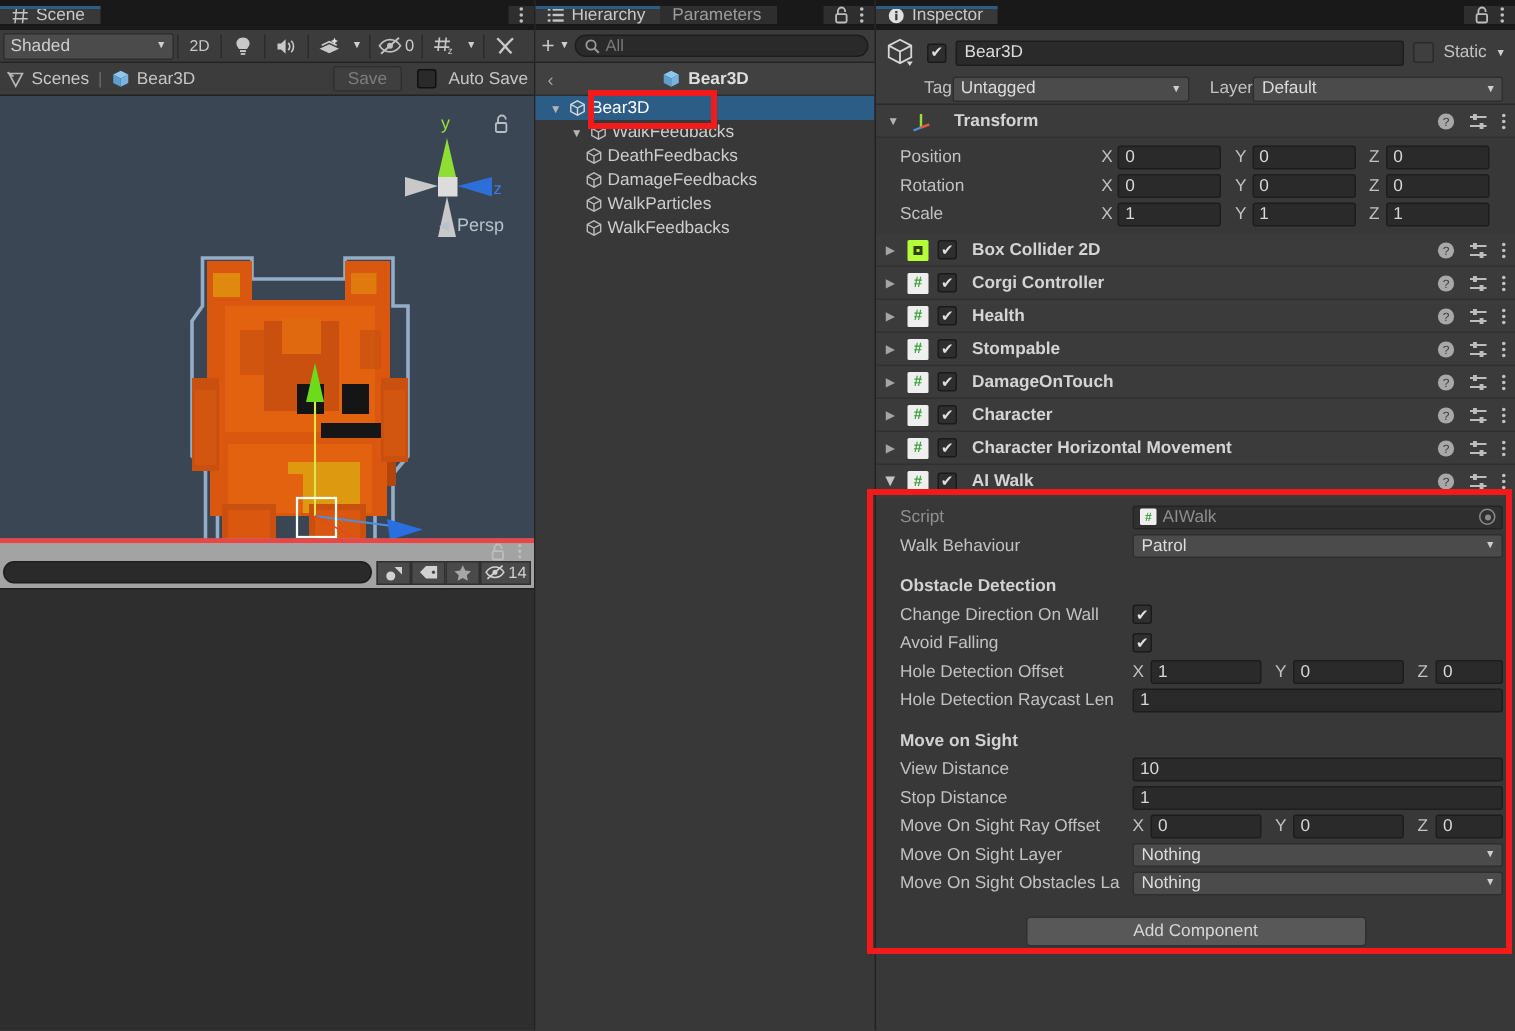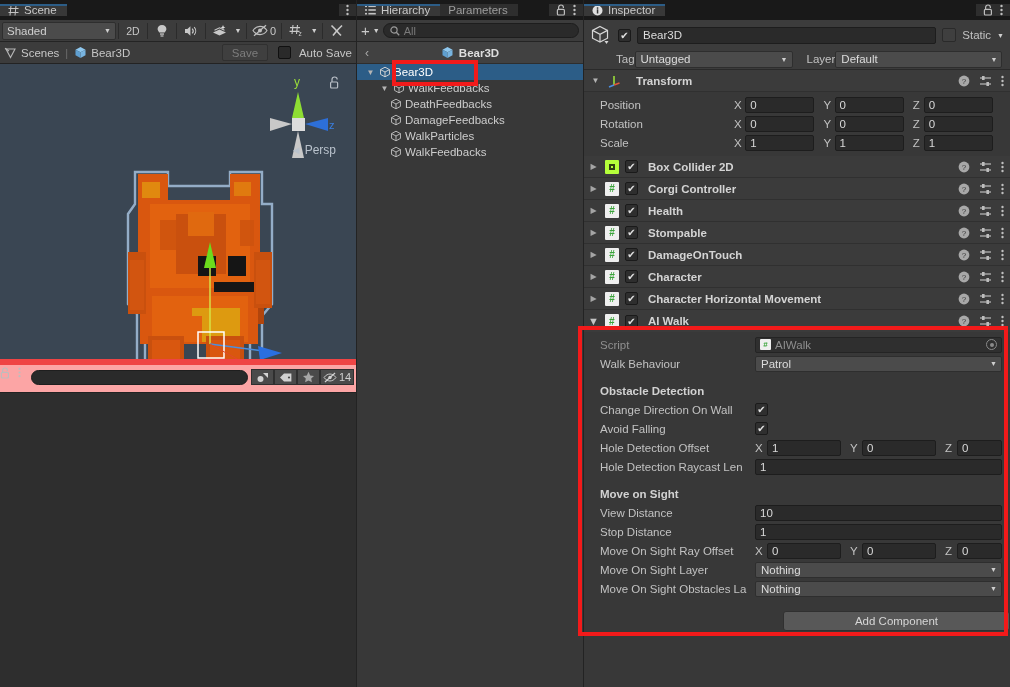--- a/index.html
+++ b/index.html
@@ -37,21 +37,21 @@
   .sb-text { font-size:11.5px; color:#c6c6c6; }
   .sb-sep { color:#6d6d6d; padding:0 2px;}
   .save-btn { margin-left:auto; width:46px; height:17px; background:#3f3f3f; border:1px solid #303030; border-radius:2px;
               color:#7d7d7d; font-size:11.5px; display:flex; align-items:center; justify-content:center; }
   .autosave-box { width:13px; height:13px; background:#2a2a2a; border:1px solid #101010; border-radius:2px; margin:0 4px 0 6px;}
 
   .scene-view { flex:1; background:#3a4653; position:relative; overflow:hidden; min-height:0; }
   .gizmo-wrap { position:absolute; right:18px; top:10px; width:80px; height:100px; }
   .persp-label { position:absolute; right:20px; top:79px; font-size:12px; color:#b9c2cc; }
 
-  .scene-bottom { height:33px; background:#fca5a5; border-top:6px solid #ef4444; position:relative; display:flex; flex-direction:row; }
+  .scene-bottom { height:33px; background:#a3a3a3; border-top:3px solid #ef4444; position:relative; display:flex; flex-direction:column; }
   .sb-row1 { height:16px; display:flex; align-items:center; justify-content:flex-end; gap:8px; padding-right:8px; }
   .sb-row2 { flex:1; display:flex; align-items:center; padding:0 2px 2px 2px; gap:0px;}
   .search-pill { flex:1; height:15px; background:#2a2a2a; border:1px solid #1e1e1e; border-radius:8px; margin-right:3px;}
   .mini-btn { width:23px; height:16px; background:#4a4a4a; border:1px solid #2f2f2f; display:flex; align-items:center; justify-content:center; }
   .mini-btn.last { width:34px; gap:2px; font-size:11px; color:#d0d0d0; }
   .lower-empty { flex:1; background:#2e2e2e; border-top:1px solid #222; }
 
   
   .mid-col { width:227px; background:#383838; display:flex; flex-direction:column; border-left:1px solid #232323; }
   .h-toolbar { height:22px; background:#3c3c3c; display:flex; align-items:center; padding:0 4px; gap:3px; border-bottom:1px solid #242424;}
@@ -113,21 +113,21 @@
   .objfield .dot { margin-left:auto; width:11px; height:11px; border:1px solid #8a8a8a; border-radius:50%;
                    display:flex; align-items:center; justify-content:center;}
   .objfield .dot::after { content:""; width:4px; height:4px; border-radius:50%; background:#8a8a8a;}
   .ddfull { flex:1; height:16px; }
   .numfull { flex:1; height:16px; background:#2a2a2a; border:1px solid #1d1d1d; border-radius:2px; color:#d8d8d8;
              font-size:11.5px; padding:0 4px; display:flex; align-items:center;}
   .spacer-sm { height:8px; }
   .tinychk { width:13px; height:13px; background:#2f2f2f; border:1px solid #1b1b1b; border-radius:2px;
              display:flex; align-items:center; justify-content:center; color:#e2e2e2; font-size:10px; }
 
-  .add-comp-wrap { padding:10px 0 0 0; display:flex; justify-content:flex-end; background:#383838; flex:1;}
+  .add-comp-wrap { padding:10px 0 0 0; display:flex; justify-content:center; background:#383838; flex:1;}
   .add-comp { width:227px; height:20px; background:#585858; border:1px solid #303030; border-radius:3px;
               display:flex; align-items:center; justify-content:center; color:#d6d6d6; font-size:11.5px; }
 
   .redbox { position:absolute; border:4px solid #f21a1a; pointer-events:none; z-index:50; }
 
   svg { display:block; }
 </style>
 </head>
 <body>
 

